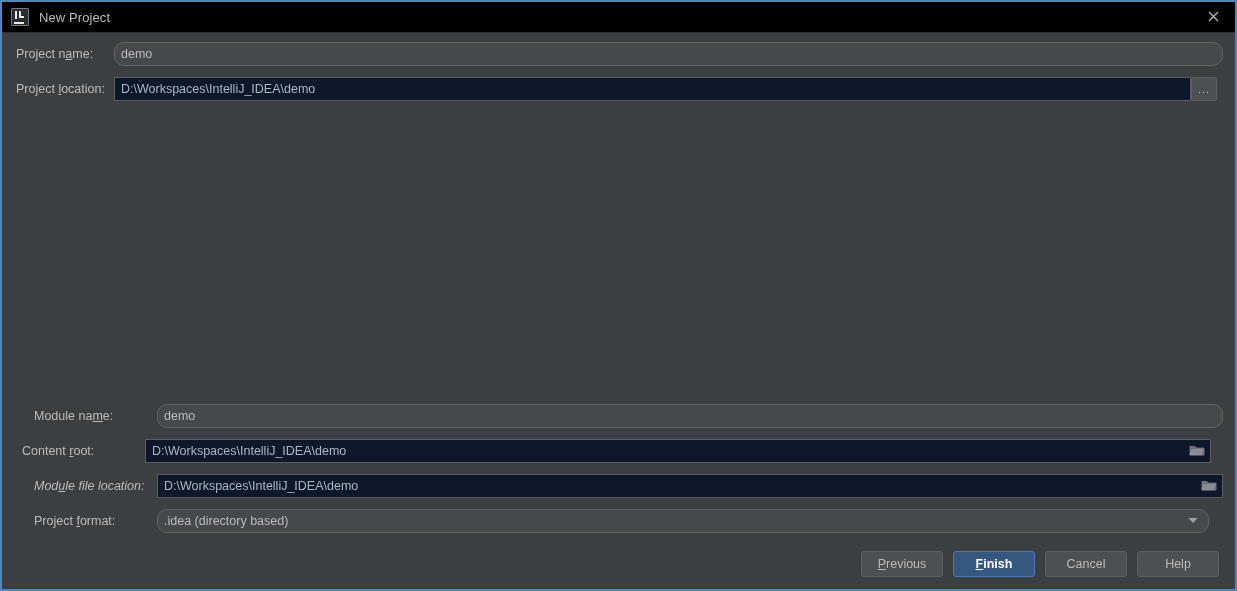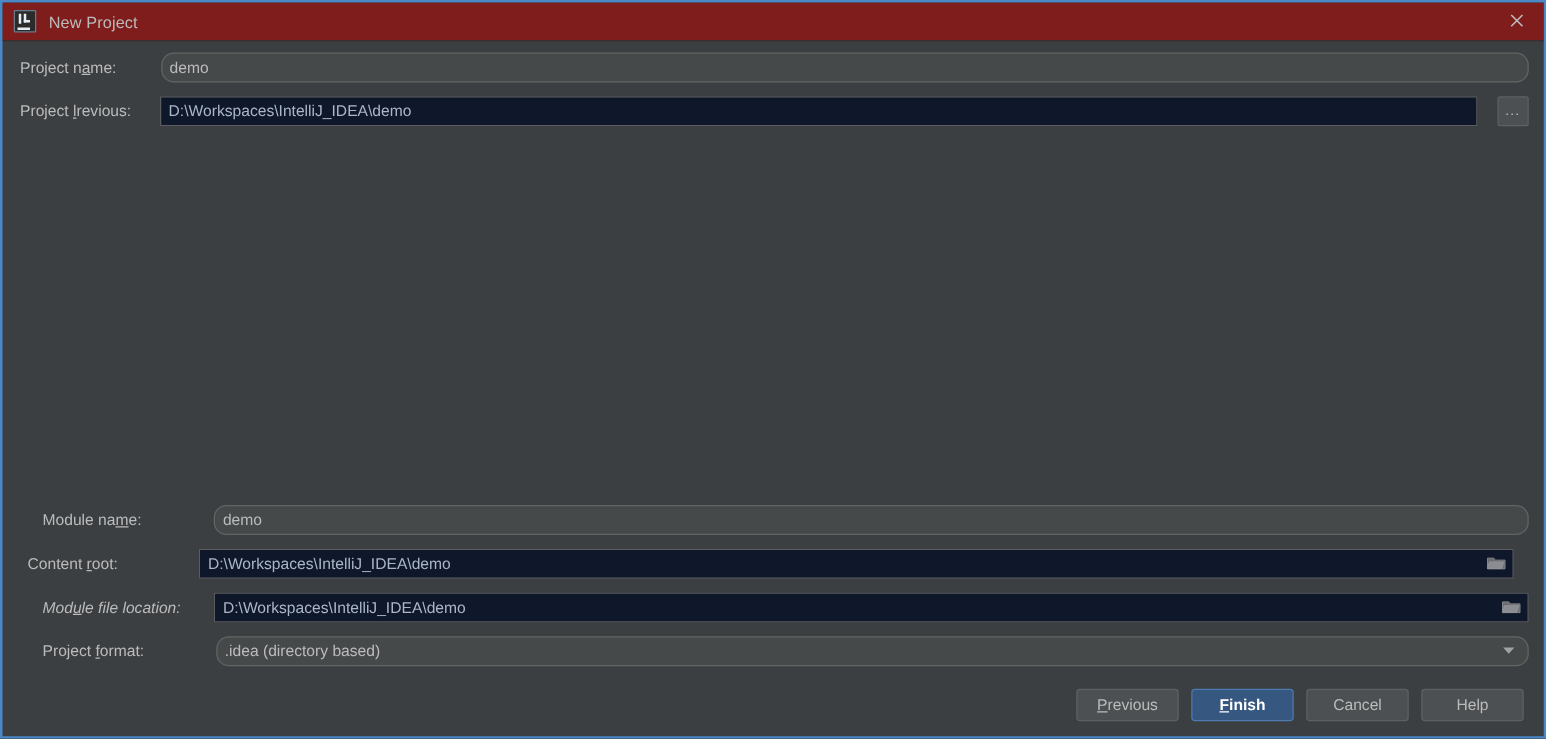--- a/index.html
+++ b/index.html
@@ -21,21 +21,21 @@
     border: 2px solid #4a88c7;
     overflow: hidden;
   }
 
   
   .titlebar {
     position: absolute;
     left: 0; top: 0;
     width: 100%;
     height: 30px;
-    background: #7f1d1d;
+    background: #000000;
     border-bottom: 1px solid #323232;
     display: flex;
     align-items: center;
   }
   .title-icon {
     width: 16px; height: 16px;
     margin-left: 9px;
     background: #2b2b2b;
     border: 1px solid #6a7b8c;
     border-radius: 1px;
@@ -83,21 +83,20 @@
     line-height: 1;
     cursor: default;
   }
   .close-btn svg { display: block; }
 
   
   .row {
     position: absolute;
     display: flex;
     align-items: center;
-    gap: 16px;
   }
   .lbl {
     font-size: 12.5px;
     color: #bbbbbb;
     white-space: nowrap;
   }
   .lbl u { text-decoration: underline; text-underline-offset: 1px; }
 
   .field {
     box-sizing: border-box;
@@ -233,21 +232,21 @@
     <div class="lbl" style="width:98px;">
       <span>Project n</span><u>a</u><span>me:</span>
     </div>
     <div class="field editable" style="width:1109px;">
       <span class="val">demo</span>
     </div>
   </div>
 
   <div class="row" style="left:14px; top:75px; width:1207px;">
     <div class="lbl" style="width:98px;">
-      <span>Project </span><u>l</u><span>revious:</span>
+      <span>Project </span><u>l</u><span>ocation:</span>
     </div>
     <div class="field readonly" style="width:1077px;">
       <span class="val">D:\Workspaces\IntelliJ_IDEA\demo</span>
     </div>
     <div class="browse-btn">...</div>
   </div>
 
 
   <div class="row" style="left:32px; top:402px; width:1189px;">
     <div class="lbl" style="width:123px;">

